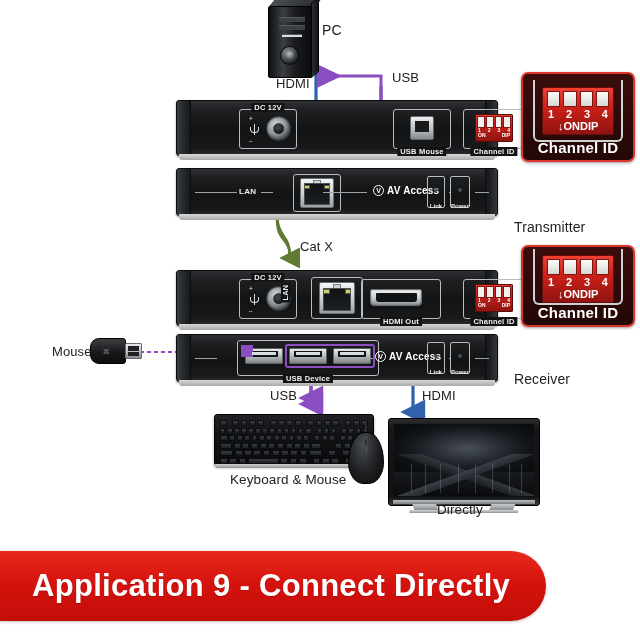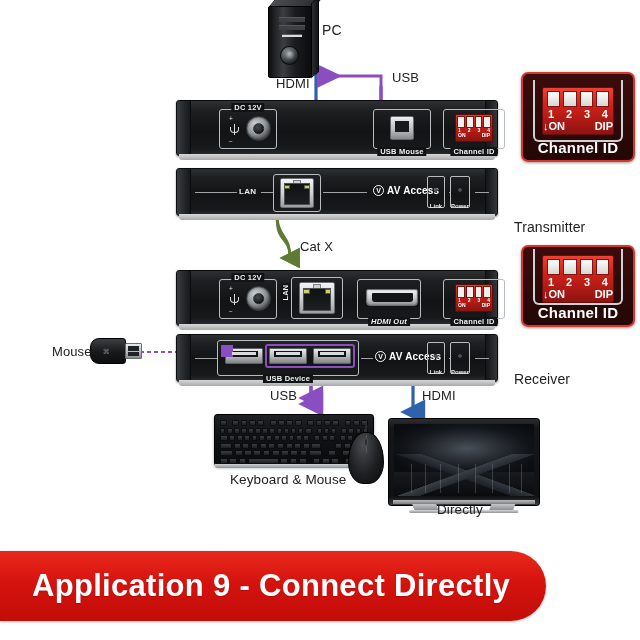--- a/index.html
+++ b/index.html
@@ -33,21 +33,21 @@
     background:linear-gradient(90deg,#3a3d40,#202326 70%,#17191b);
     border-right:1px solid #0a0b0c;border-radius:3px 0 0 3px;
   }
   .chassis .rightcap{
     position:absolute;right:0;top:0;bottom:0;width:12px;
     background:linear-gradient(270deg,#34373a,#1c1e20 70%,#151719);
     border-left:1px solid #0a0b0c;border-radius:0 3px 3px 0;
   }
 
   
-  .portgrp{ position:absolute; }
+  .portgrp{ position:absolute;margin-left:20px; }
   .portgrp .bracket{
     position:absolute; inset:0;
     border:1px solid #b9bcbf; border-radius:3px;
   }
   .portgrp .capname{
     position:absolute; left:50%; transform:translateX(-50%);
     bottom:-7px; background:#111315; padding:0 3px;
     color:#f2f2f2; font-size:7.5px; font-weight:bold; letter-spacing:.2px; white-space:nowrap;
   }
   .portgrp .topname{
@@ -196,21 +196,21 @@
   .callout .bigdip .bsw{
     flex:1; height:16px; background:linear-gradient(180deg,#fdfdfb,#d6d6d2);
     border:1px solid #7d1512;
   }
   .callout .bigdip .bnums{
     display:flex; justify-content:space-between; padding:1px 5px 0;
     color:#fff; font-size:11px; font-weight:bold; line-height:1;
     font-family:"Liberation Sans", sans-serif;
   }
   .callout .bigdip .bfoot{
-    display:flex; justify-content:space-between; padding:1px 0 2px;
+    display:flex; justify-content:space-between; padding:1px 15px 2px;
     color:#fff; font-size:11px; font-weight:bold; line-height:1;
   }
   .callout .chname{
     position:absolute; left:0; right:0; bottom:4px; text-align:center;
     color:#ffffff; font-size:15px; font-weight:bold; letter-spacing:.2px;
   }
   .callout .brk{
     position:absolute; border:2px solid #cfd2d4; border-top:none;
     border-radius:0 0 6px 6px;
   }
@@ -555,21 +555,21 @@
     <div class="portgrp" style="left:114px; top:6px; width:52px; height:42px;">
       <div class="bracket"></div>
       <div class="rj45" style="left:8px; top:5px; width:36px; height:32px;">
         <div class="tab"></div>
         <div class="jackhole"></div>
         <div class="led l"></div>
         <div class="led r"></div>
       </div>
     </div>
 
-    <div class="portgrp" style="left:180px; top:8px; width:64px; height:40px;font-style:italic;">
+    <div class="portgrp" style="left:164px; top:8px; width:80px; height:40px;">
       <div class="bracket"></div>
       <div class="capname">HDMI Out</div>
       <div class="hdmi" style="left:9px; top:10px; width:52px; height:17px;"></div>
     </div>
 
     <div class="portgrp" style="left:266px; top:8px; width:62px; height:40px;">
       <div class="bracket"></div>
       <div class="capname">Channel ID</div>
       <div class="dip" style="left:12px; top:5px; width:38px; height:28px;">
         <div class="sw-row">

